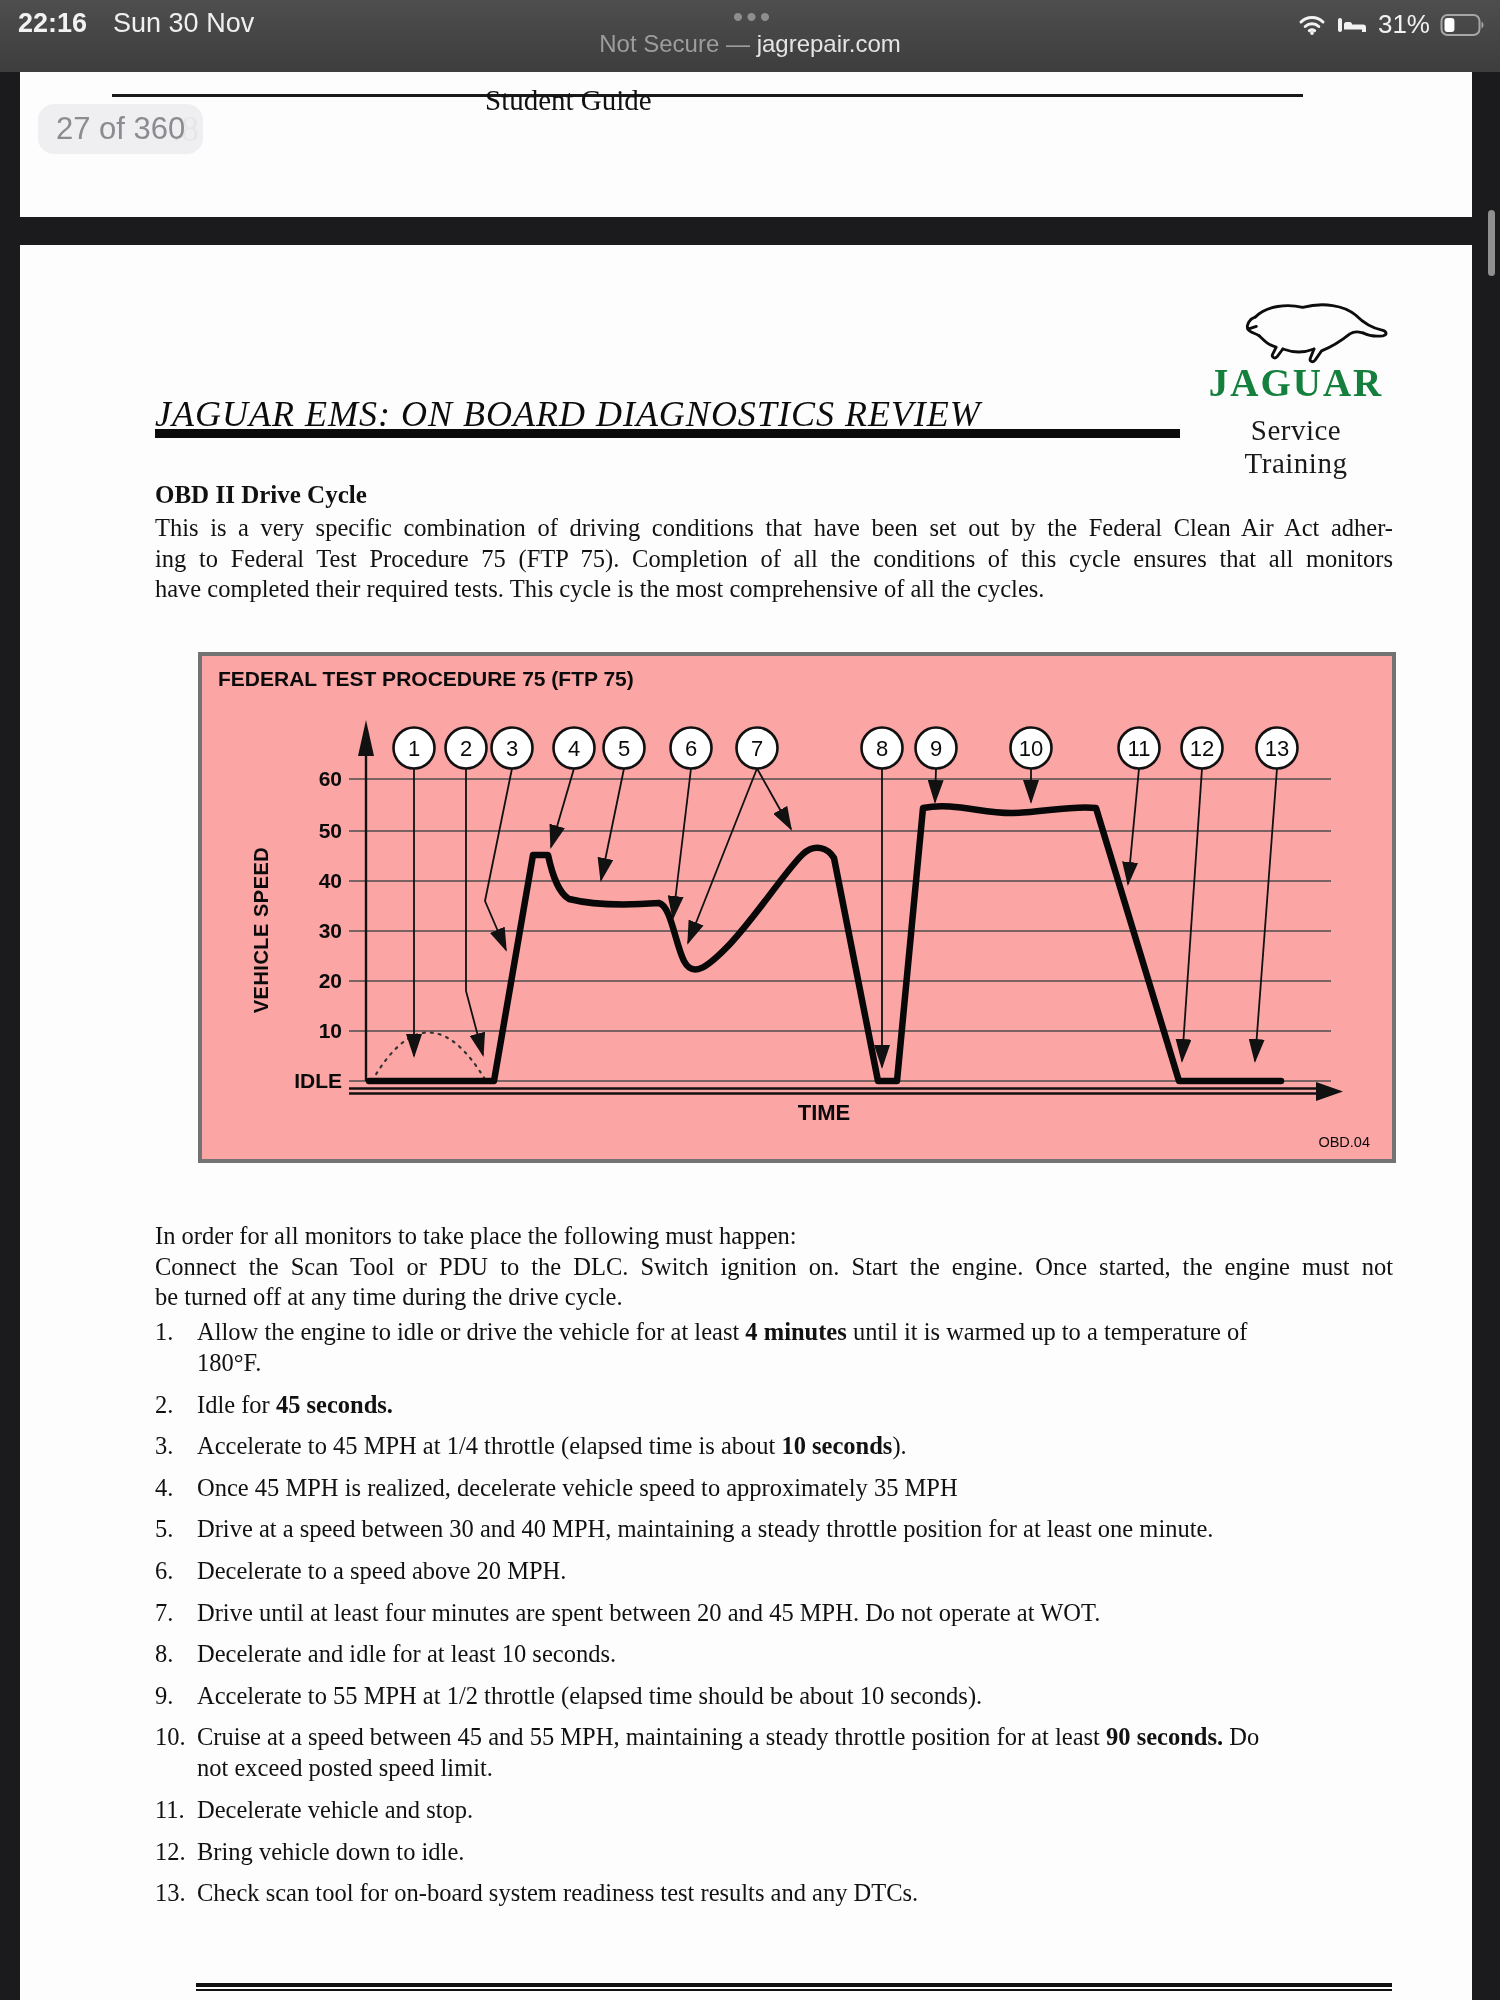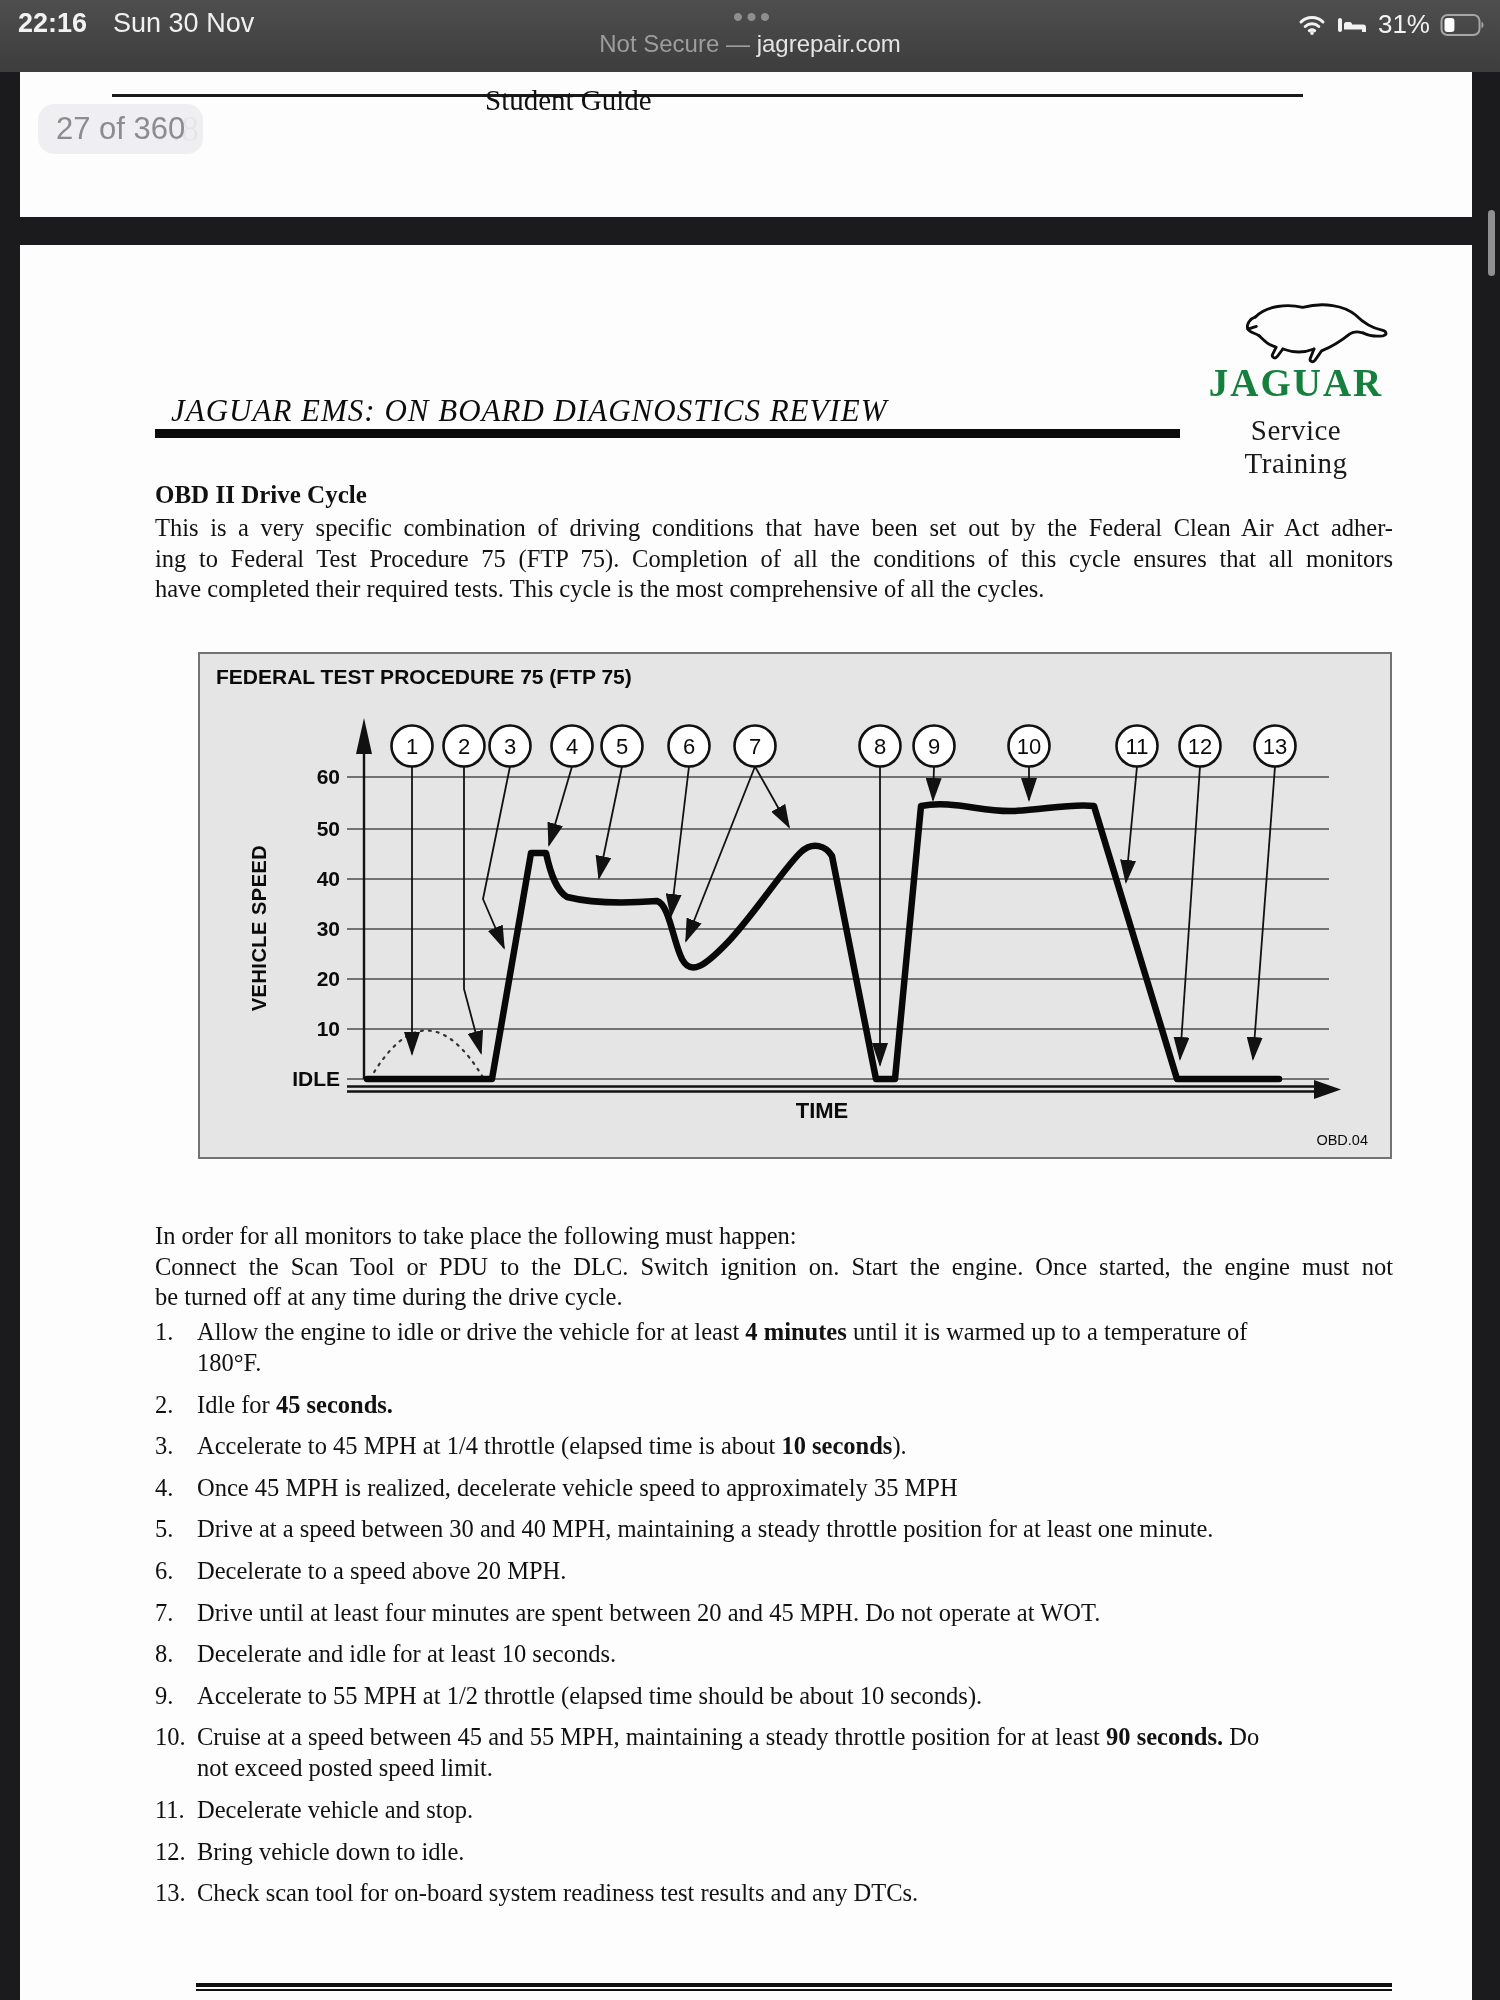--- a/index.html
+++ b/index.html
@@ -31,40 +31,40 @@
   .page-badge{position:absolute;left:38px;top:32px;background:rgba(238,238,241,.96);
               color:#8b8b90;font-size:31px;padding:7px 18px;border-radius:16px;}
   .scroll-thumb{position:absolute;left:1488px;top:138px;width:7px;height:66px;
                 background:#8f8f8f;border-radius:4px;}
   
   .doc{position:absolute;inset:0;color:#111;font-family:"Liberation Serif",serif;}
   .brand{position:absolute;left:1176px;top:53px;width:200px;text-align:center;}
   .leaper{display:block;margin-left:38px;}
   .brand-word{font-size:39px;font-weight:700;letter-spacing:2px;margin-top:-6px;color:#15803d;}
   .brand-sub{font-size:29px;margin-top:9px;color:#1a1a1a;letter-spacing:.5px;}
-  .doc-title{position:absolute;left:135px;top:148px;font-style:italic;font-size:31px;
-             letter-spacing:1px;color:#0c0c0c;white-space:nowrap;margin-left:16px;}
+  .doc-title{position:absolute;left:135px;top:148px;font-style:italic;font-size:36px;
+             letter-spacing:1px;color:#0c0c0c;white-space:nowrap;}
   .title-rule{position:absolute;left:135px;top:184px;width:1025px;height:9px;background:#0b0b0b;}
   .sec-heading{position:absolute;left:135px;top:236px;font-size:25px;font-weight:700;}
   .para{position:absolute;left:135px;width:1238px;font-size:24.5px;line-height:30.6px;}
   .para1{top:268px;}
   .para2{top:976px;}
   .tline{white-space:nowrap;}
   .tline.just{white-space:normal;text-align:justify;text-align-last:justify;}
   .steps{position:absolute;left:135px;top:1071px;width:1245px;font-size:24.5px;}
   .step{display:flex;margin-bottom:10.6px;line-height:31px;}
   .step-num{flex:0 0 42px;}
   .step-text{flex:1 1 auto;}
   .b{font-weight:700;}
   .footer-rule{position:absolute;left:176px;top:1738px;width:1196px;}
   .footer-rule .fr1{height:4px;background:#111;}
   .footer-rule .fr2{height:2px;background:#111;margin-top:2px;}
   
   .chart-box{position:absolute;left:178px;top:407px;width:1190px;height:503px;
-             border:2px solid #737373;background:#e5e5e5;}
+             border:4px solid #737373;background:#fca5a5;}
   .chart-box svg{display:block;}
   .chart-box text{font-family:"Liberation Sans",sans-serif;fill:#0b0b0b;}
   .ct-title{font-size:21px;font-weight:700;}
   .ytick{font-size:21px;font-weight:700;text-anchor:end;}
   .ylab{font-size:20px;font-weight:700;text-anchor:middle;letter-spacing:.5px;}
   .xlab{font-size:22px;font-weight:700;text-anchor:middle;}
   .figref{font-size:14.5px;text-anchor:end;fill:#222;}
   .grid{stroke:#4d4d4d;stroke-width:1.6;}
   .axis{stroke:#111;stroke-width:2.4;}
   .curve{fill:none;stroke:#080808;stroke-width:6.5;stroke-linejoin:round;stroke-linecap:round;}

